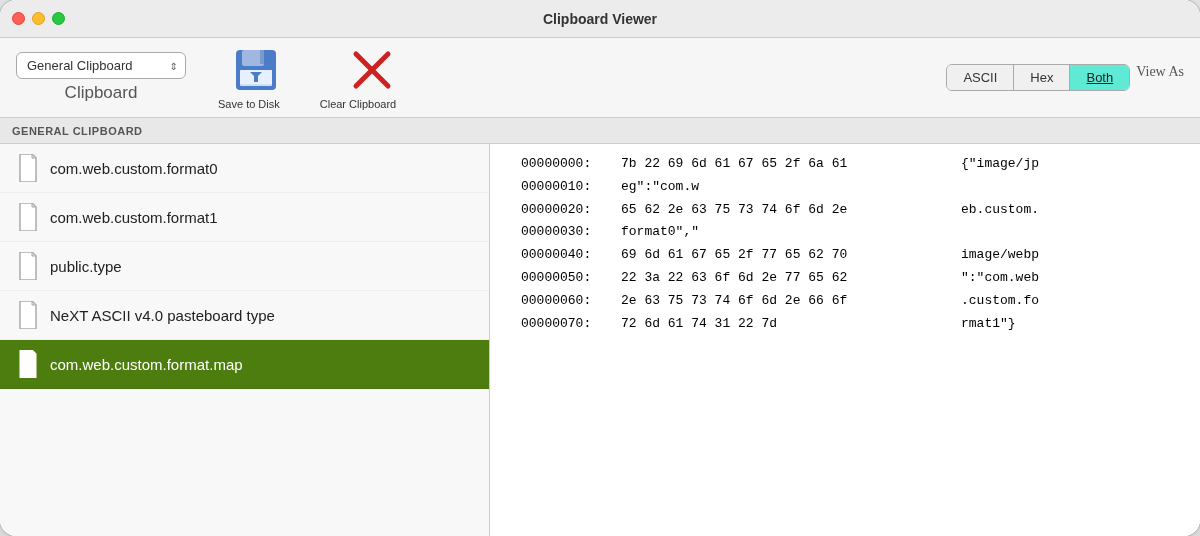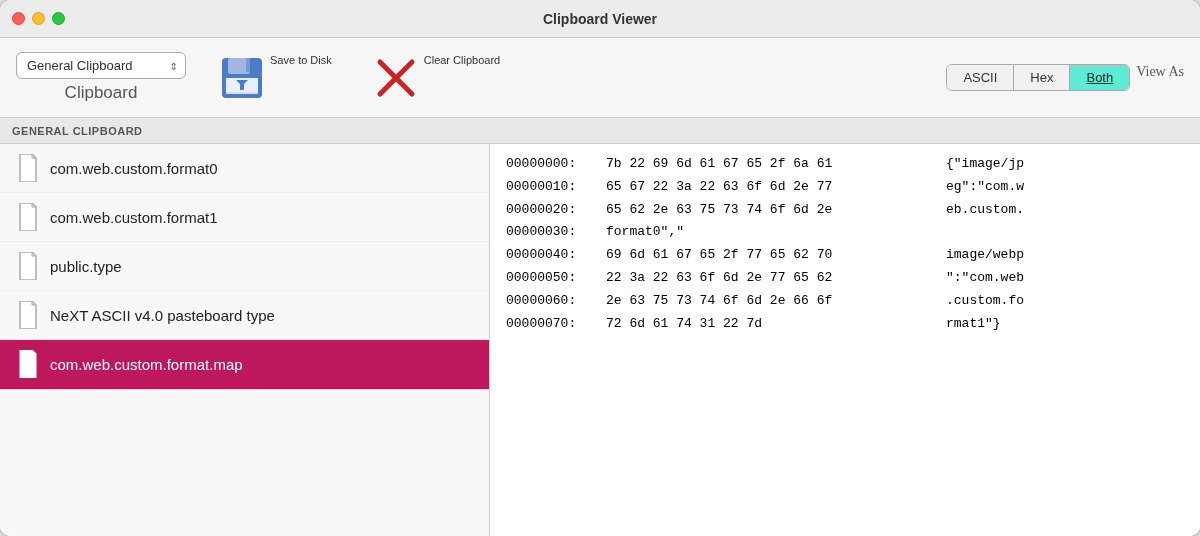--- a/index.html
+++ b/index.html
@@ -10,21 +10,21 @@
       display: flex;
       justify-content: center;
       align-items: center;
       min-height: 100vh;
     }
 
     .window {
       width: 1200px;
       height: 536px;
       background: #ffffff;
-      border-radius: 10px;
+      border-radius: 16px;
       box-shadow: 0 4px 32px rgba(0,0,0,0.3), 0 0 0 1px rgba(0,0,0,0.15);
       display: flex;
       flex-direction: column;
       overflow: hidden;
     }
 
     
     .title-bar {
       background: #ececec;
       border-bottom: 1px solid #ccc;
@@ -115,22 +115,22 @@
 
     .toolbar-label {
       font-size: 17px;
       color: #555;
       margin-top: 4px;
       text-align: center;
     }
 
     .toolbar-btn {
       display: flex;
-      flex-direction: row;
-      align-items: flex-start;
+      flex-direction: column;
+      align-items: flex-end;
       gap: 4px;
       background: none;
       border: none;
       cursor: pointer;
       padding: 4px 8px;
     }
 
     .toolbar-btn-label {
       font-size: 11px;
       color: #333;
@@ -207,20 +207,21 @@
       font-weight: 700;
       color: #555;
       letter-spacing: 0.5px;
     }
 
     
     .main-content {
       display: flex;
       flex: 1;
       overflow: hidden;
+      gap: 15px;
     }
 
     
     .sidebar {
       width: 490px;
       background: #f8f8f8;
       border-right: 1px solid #ccc;
       overflow-y: auto;
       flex-shrink: 0;
     }
@@ -230,21 +231,21 @@
       align-items: center;
       gap: 10px;
       padding: 10px 16px;
       cursor: pointer;
       font-size: 15px;
       color: #222;
       border-bottom: 1px solid rgba(0,0,0,0.04);
     }
 
     .sidebar-item.selected {
-      background: #be185d;
+      background: #4d7c0f;
       color: white;
       text-align: center;
     }
 
     .file-icon {
       width: 24px;
       height: 28px;
       flex-shrink: 0;
       position: relative;
     }
@@ -404,21 +405,21 @@
             <path d="M4 0 H16 L20 4 V28 H4 Z" fill="white" stroke="rgba(255,255,255,0.7)" stroke-width="1.5"></path>
             <path d="M16 0 L20 4 H16 Z" fill="rgba(255,255,255,0.4)" stroke="rgba(255,255,255,0.7)" stroke-width="1"></path>
           </svg>
         </span>
         <span>com.web.custom.format.map</span>
       </div>
     </div>
 
     <div class="hex-area" id="hex-area">
     <div class="hex-line"><span class="hex-offset">00000000: </span><span class="hex-bytes">7b 22 69 6d 61 67 65 2f 6a 61  </span><span class="hex-ascii">{"image/jp</span></div>
-        <div class="hex-line"><span class="hex-offset">00000010: </span><span class="hex-bytes">65 67 22 3a 22 63 6f 6d 2e 77  </span><span class="hex-ascii">eg":"com.w</span></div>
+        <div class="hex-line"><span class="hex-offset">00000010: </span><span class="hex-ascii">eg":"com.w</span></div>
         <div class="hex-line"><span class="hex-offset">00000020: </span><span class="hex-bytes">65 62 2e 63 75 73 74 6f 6d 2e  </span><span class="hex-ascii">eb.custom.</span></div>
         <div class="hex-line"><span class="hex-offset">00000030: </span><span class="hex-ascii">format0","</span></div>
         <div class="hex-line"><span class="hex-offset">00000040: </span><span class="hex-bytes">69 6d 61 67 65 2f 77 65 62 70  </span><span class="hex-ascii">image/webp</span></div>
         <div class="hex-line"><span class="hex-offset">00000050: </span><span class="hex-bytes">22 3a 22 63 6f 6d 2e 77 65 62  </span><span class="hex-ascii">":"com.web</span></div>
         <div class="hex-line"><span class="hex-offset">00000060: </span><span class="hex-bytes">2e 63 75 73 74 6f 6d 2e 66 6f  </span><span class="hex-ascii">.custom.fo</span></div>
         <div class="hex-line"><span class="hex-offset">00000070: </span><span class="hex-bytes">72 6d 61 74 31 22 7d           </span><span class="hex-ascii">rmat1"}</span></div>
       </div>
   </div>
 </div>
 

